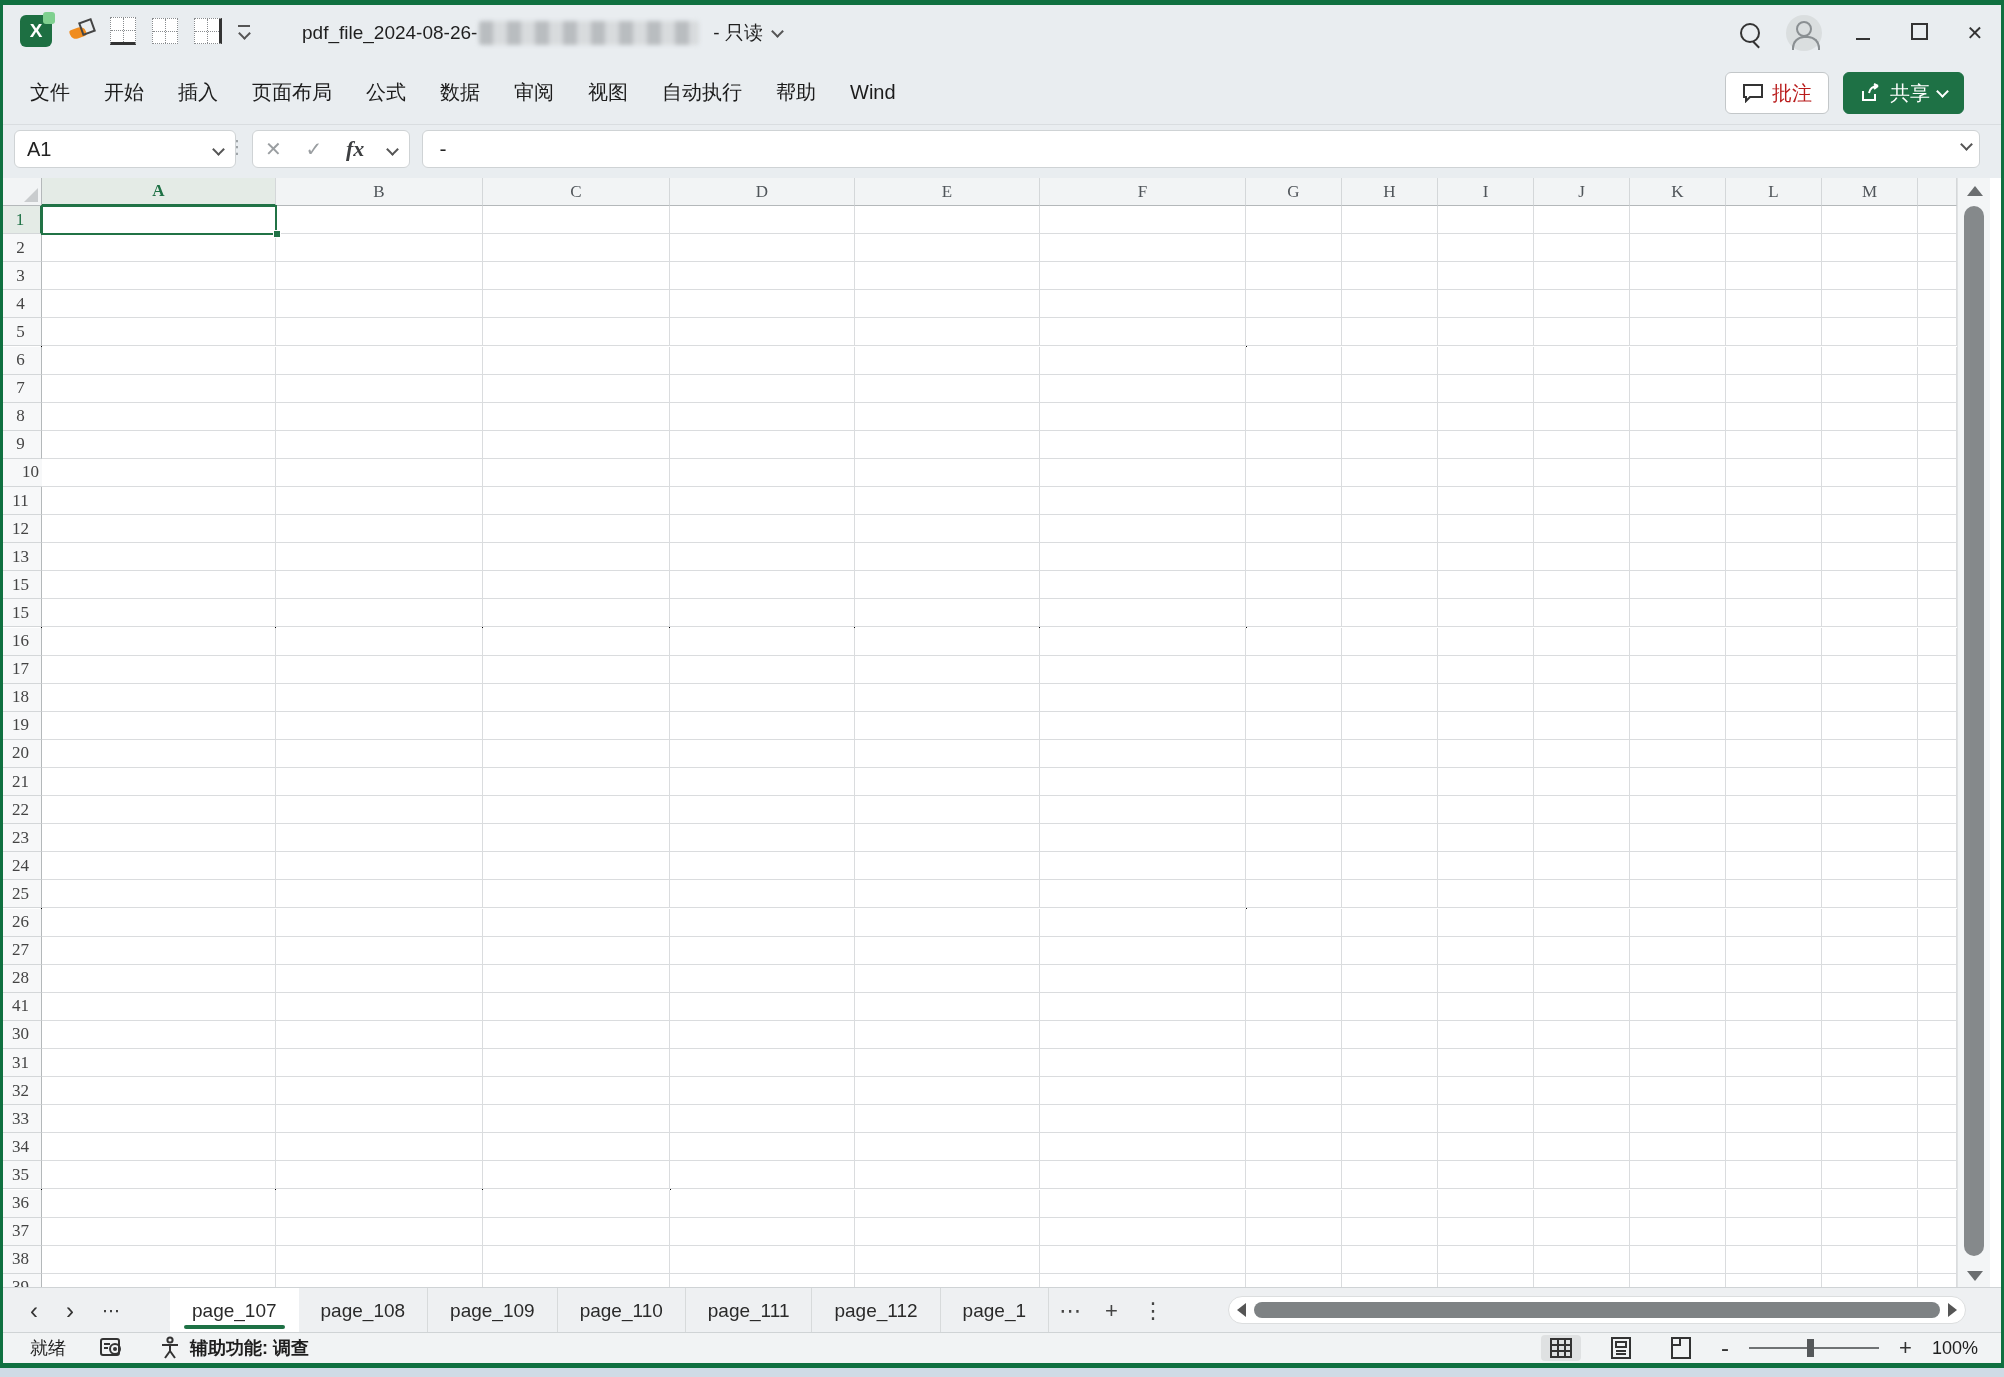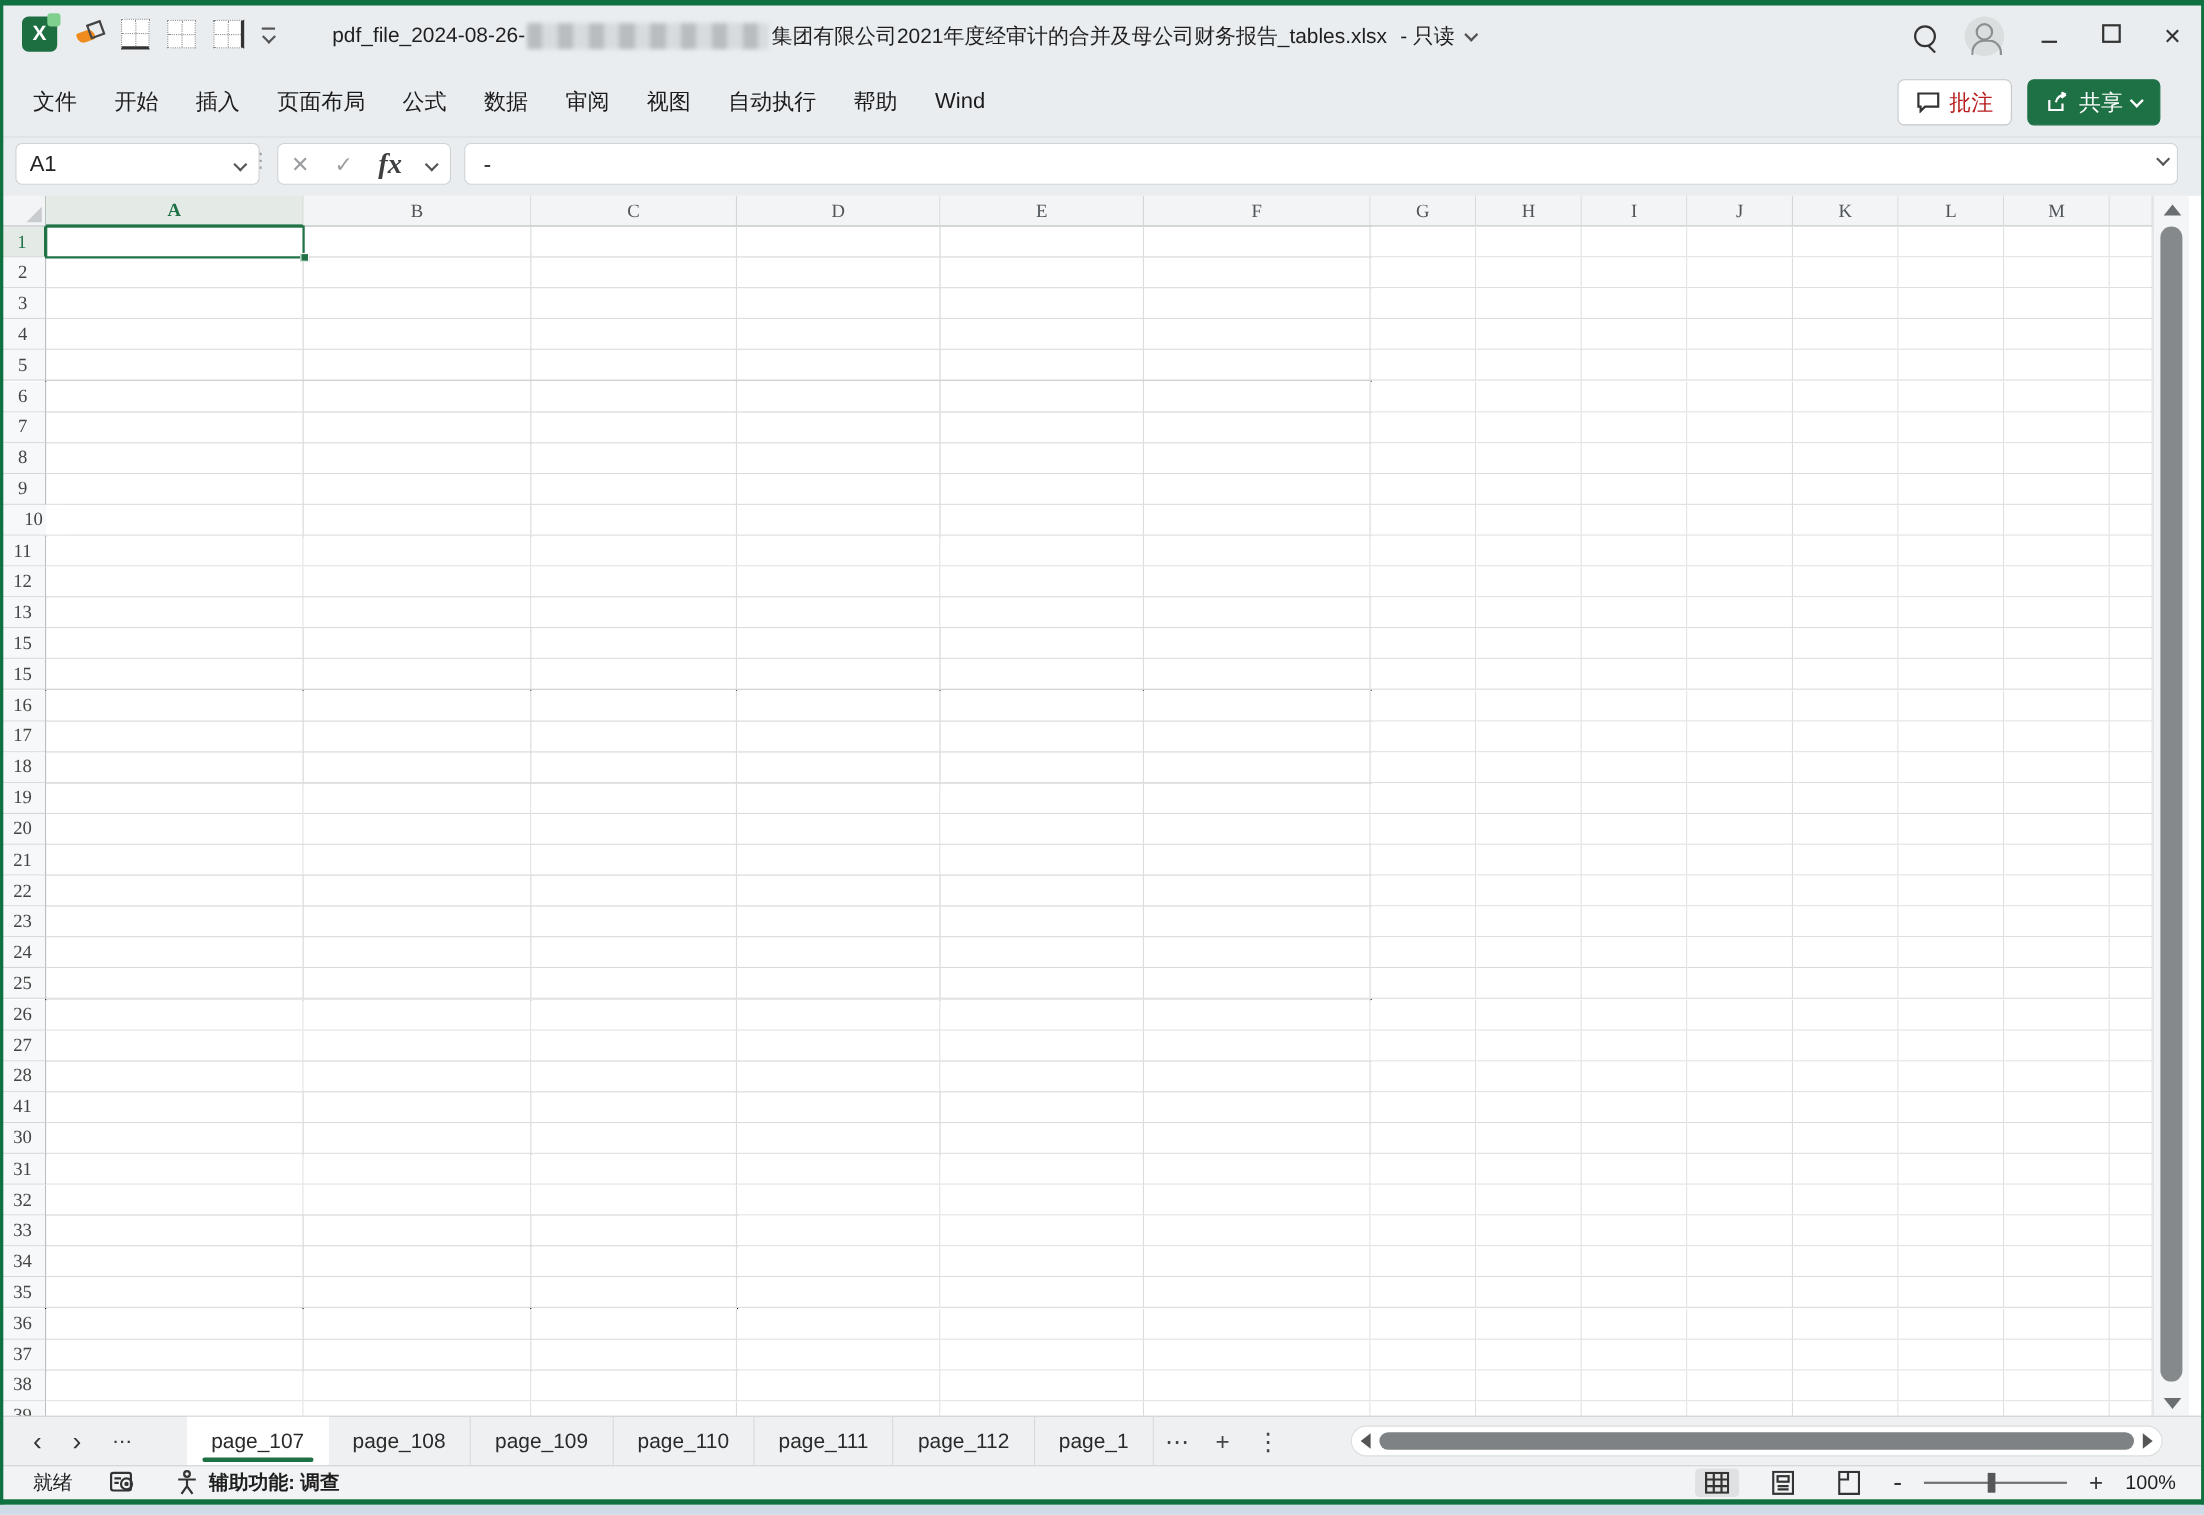--- a/index.html
+++ b/index.html
@@ -55,21 +55,21 @@
   .btn-comment{background:#fff;border:1px solid #c3c7c9;color:#b91c1c;}
   .btn-share{background:#1e7145;border:1px solid #1e7145;color:#fff;}
   .btn-share .chev{border-color:#fff;margin-top:-3px;}
 
   
   .formulabar{position:absolute;left:0;top:124px;width:2004px;height:56px;}
   .fbox{position:absolute;top:6px;height:36px;background:#fff;border:1px solid #cfd3d5;border-radius:6px;
         display:flex;align-items:center;font-size:20px;color:#222;}
   .namebox{left:14px;width:196px;padding:0 12px;justify-content:space-between;}
   .fxbox{left:252px;width:156px;justify-content:space-around;color:#9a9ea1;}
-  .fxbox .fx{font-style:italic;font-family:"Liberation Serif",serif;color:#3d3f41;font-size:26px;font-weight:bold;}
+  .fxbox .fx{font-style:italic;font-family:"Liberation Serif",serif;color:#3d3f41;font-size:22px;font-weight:bold;}
   .fxinput{left:422px;width:1528px;padding:0 14px;font-family:"DejaVu Sans Mono",monospace;}
   .vdots{position:absolute;left:228px;top:12px;color:#9aa0a3;font-size:18px;letter-spacing:0;}
   .fb-expand{position:absolute;left:1962px;top:16px;}
 
   
   .gridwrap{position:absolute;left:0;top:178px;width:2004px;height:1109px;background:#fff;}
   .cell,.hcell,.rhead{position:absolute;box-sizing:border-box;}
   .hcell{background:#f2f4f5;border-right:1px solid #d4d7d9;border-bottom:1px solid #b4b8ba;
          color:#50555a;font-size:17px;display:flex;align-items:center;justify-content:center;
          font-family:"Liberation Serif",serif;}
@@ -149,21 +149,20 @@
       <div class="bicon"></div>
       <div class="bicon br"></div>
       <div class="qat-split">
           <span class="bar"></span>
           <span class="chev small"></span>
         </div>
     </div>
     <div class="doc-title">
       <span>pdf_file_2024-08-26-</span>
       <span class="blurred"></span>
-      <span>集团有限公司2021年度经审计的合并及母公司财务报告_tables.xlsx</span>
       <span style="margin-left:12px;">- 只读</span>
       <span class="chev small" style="margin-left:10px;margin-top:-4px;"></span>
     </div>
     <div class="tb-right">
       <div class="mag"></div>
       <div class="avatar">
           <div class="person"></div>
         </div>
       <div class="winbtn"><span class="minbar"></span></div>
       <div class="winbtn"><span class="maxbox"></span></div>

